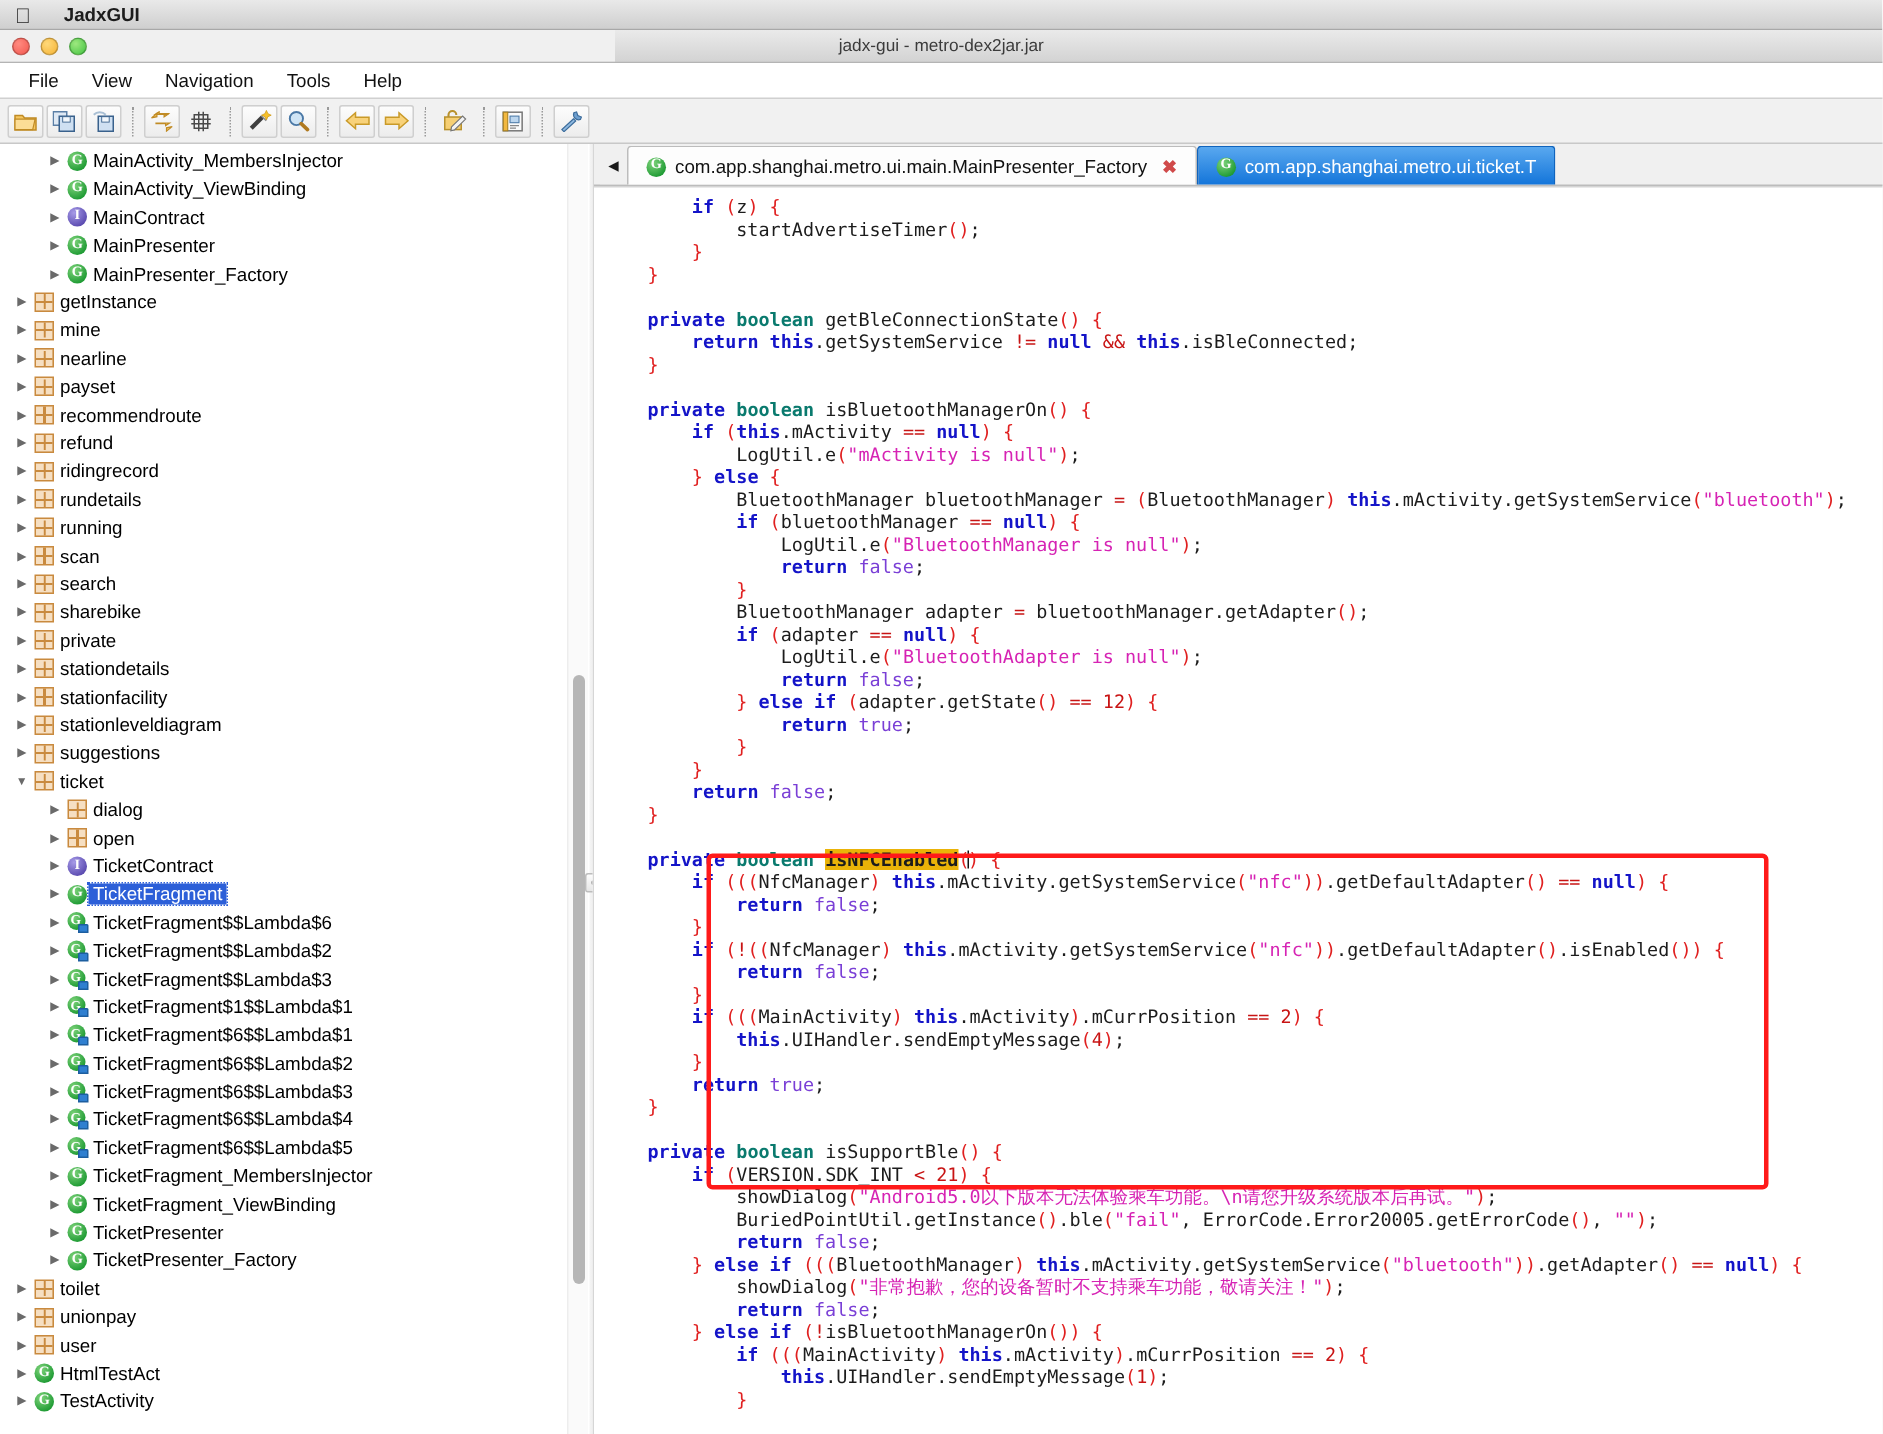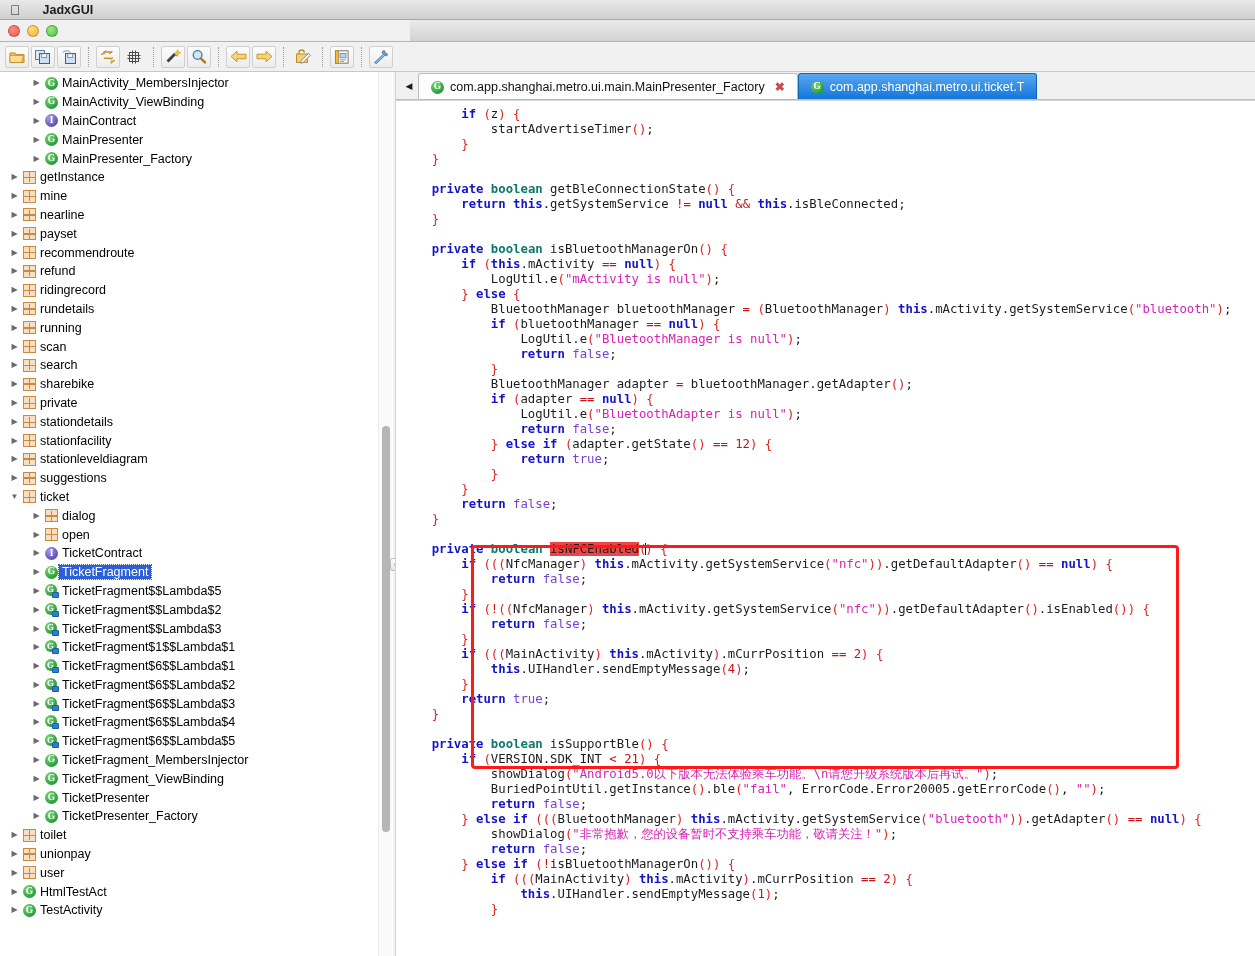--- a/index.html
+++ b/index.html
@@ -245,21 +245,21 @@
     color:#1c1c1c;
   }
   
   .kw  { color:#1414c8; font-weight:bold; }
   .ty  { color:#0a7a6e; font-weight:bold; }
   .br  { color:#e02020; }
   .st  { color:#d623b4; }
   .nm  { color:#c81414; }
   .id  { color:#1c1c1c; }
   .lit { color:#7a3fd6; }
-  .hl  { background:#ef4444; }
+  .hl  { background:#eab308;font-weight:bold; }
   .caret {
     display:inline-block; width:0; border-left:1.5px solid #111; height:12px;
     vertical-align:-2px; margin:0 -1px;
   }
 
   
   #red-box {
     position:absolute; border:3px solid #ff1a1a; border-radius:4px;
     pointer-events:none;
   }
@@ -273,22 +273,30 @@
 </div>
 
 <div id="window">
 
   <div id="titlebar">
     <div id="traffic">
       <span class="dot red"></span>
       <span class="dot yellow"></span>
       <span class="dot green"></span>
     </div>
+    <div id="window-title">jadx-gui - metro-dex2jar.jar</div>
   </div>
 
+  <div id="menubar">
+    <div class="mi">File</div>
+    <div class="mi">View</div>
+    <div class="mi">Navigation</div>
+    <div class="mi">Tools</div>
+    <div class="mi">Help</div>
+  </div>
 
   <div id="toolbar">
 
     <div class="tb-btn">
       <svg width="16" height="14" viewBox="0 0 16 14">
         <path d="M1 3h5l1.4 1.6H15V12.6H1z" fill="#f6c761" stroke="#c08b25" stroke-width="1"></path>
         <path d="M1 5.4h13.4l-1.6 7H1z" fill="#fcdd96" stroke="#c08b25" stroke-width="0.8"></path>
       </svg>
     </div>
     <div class="tb-btn">
@@ -580,21 +588,21 @@
             <span class="lbl sel">TicketFragment</span>
           </div>
           <div class="node" style="padding-left: 30px;">
             <span class="twisty">▶</span>
             <span class="ico">
               <span class="ic-lam">
                 <span class="c">G</span>
                 <span class="b"></span>
               </span>
             </span>
-            <span class="lbl">TicketFragment$$Lambda$5</span>
+            <span class="lbl">TicketFragment$$Lambda$6</span>
           </div>
           <div class="node" style="padding-left: 30px;">
             <span class="twisty">▶</span>
             <span class="ico">
               <span class="ic-lam">
                 <span class="c">G</span>
                 <span class="b"></span>
               </span>
             </span>
             <span class="lbl">TicketFragment$$Lambda$2</span>

